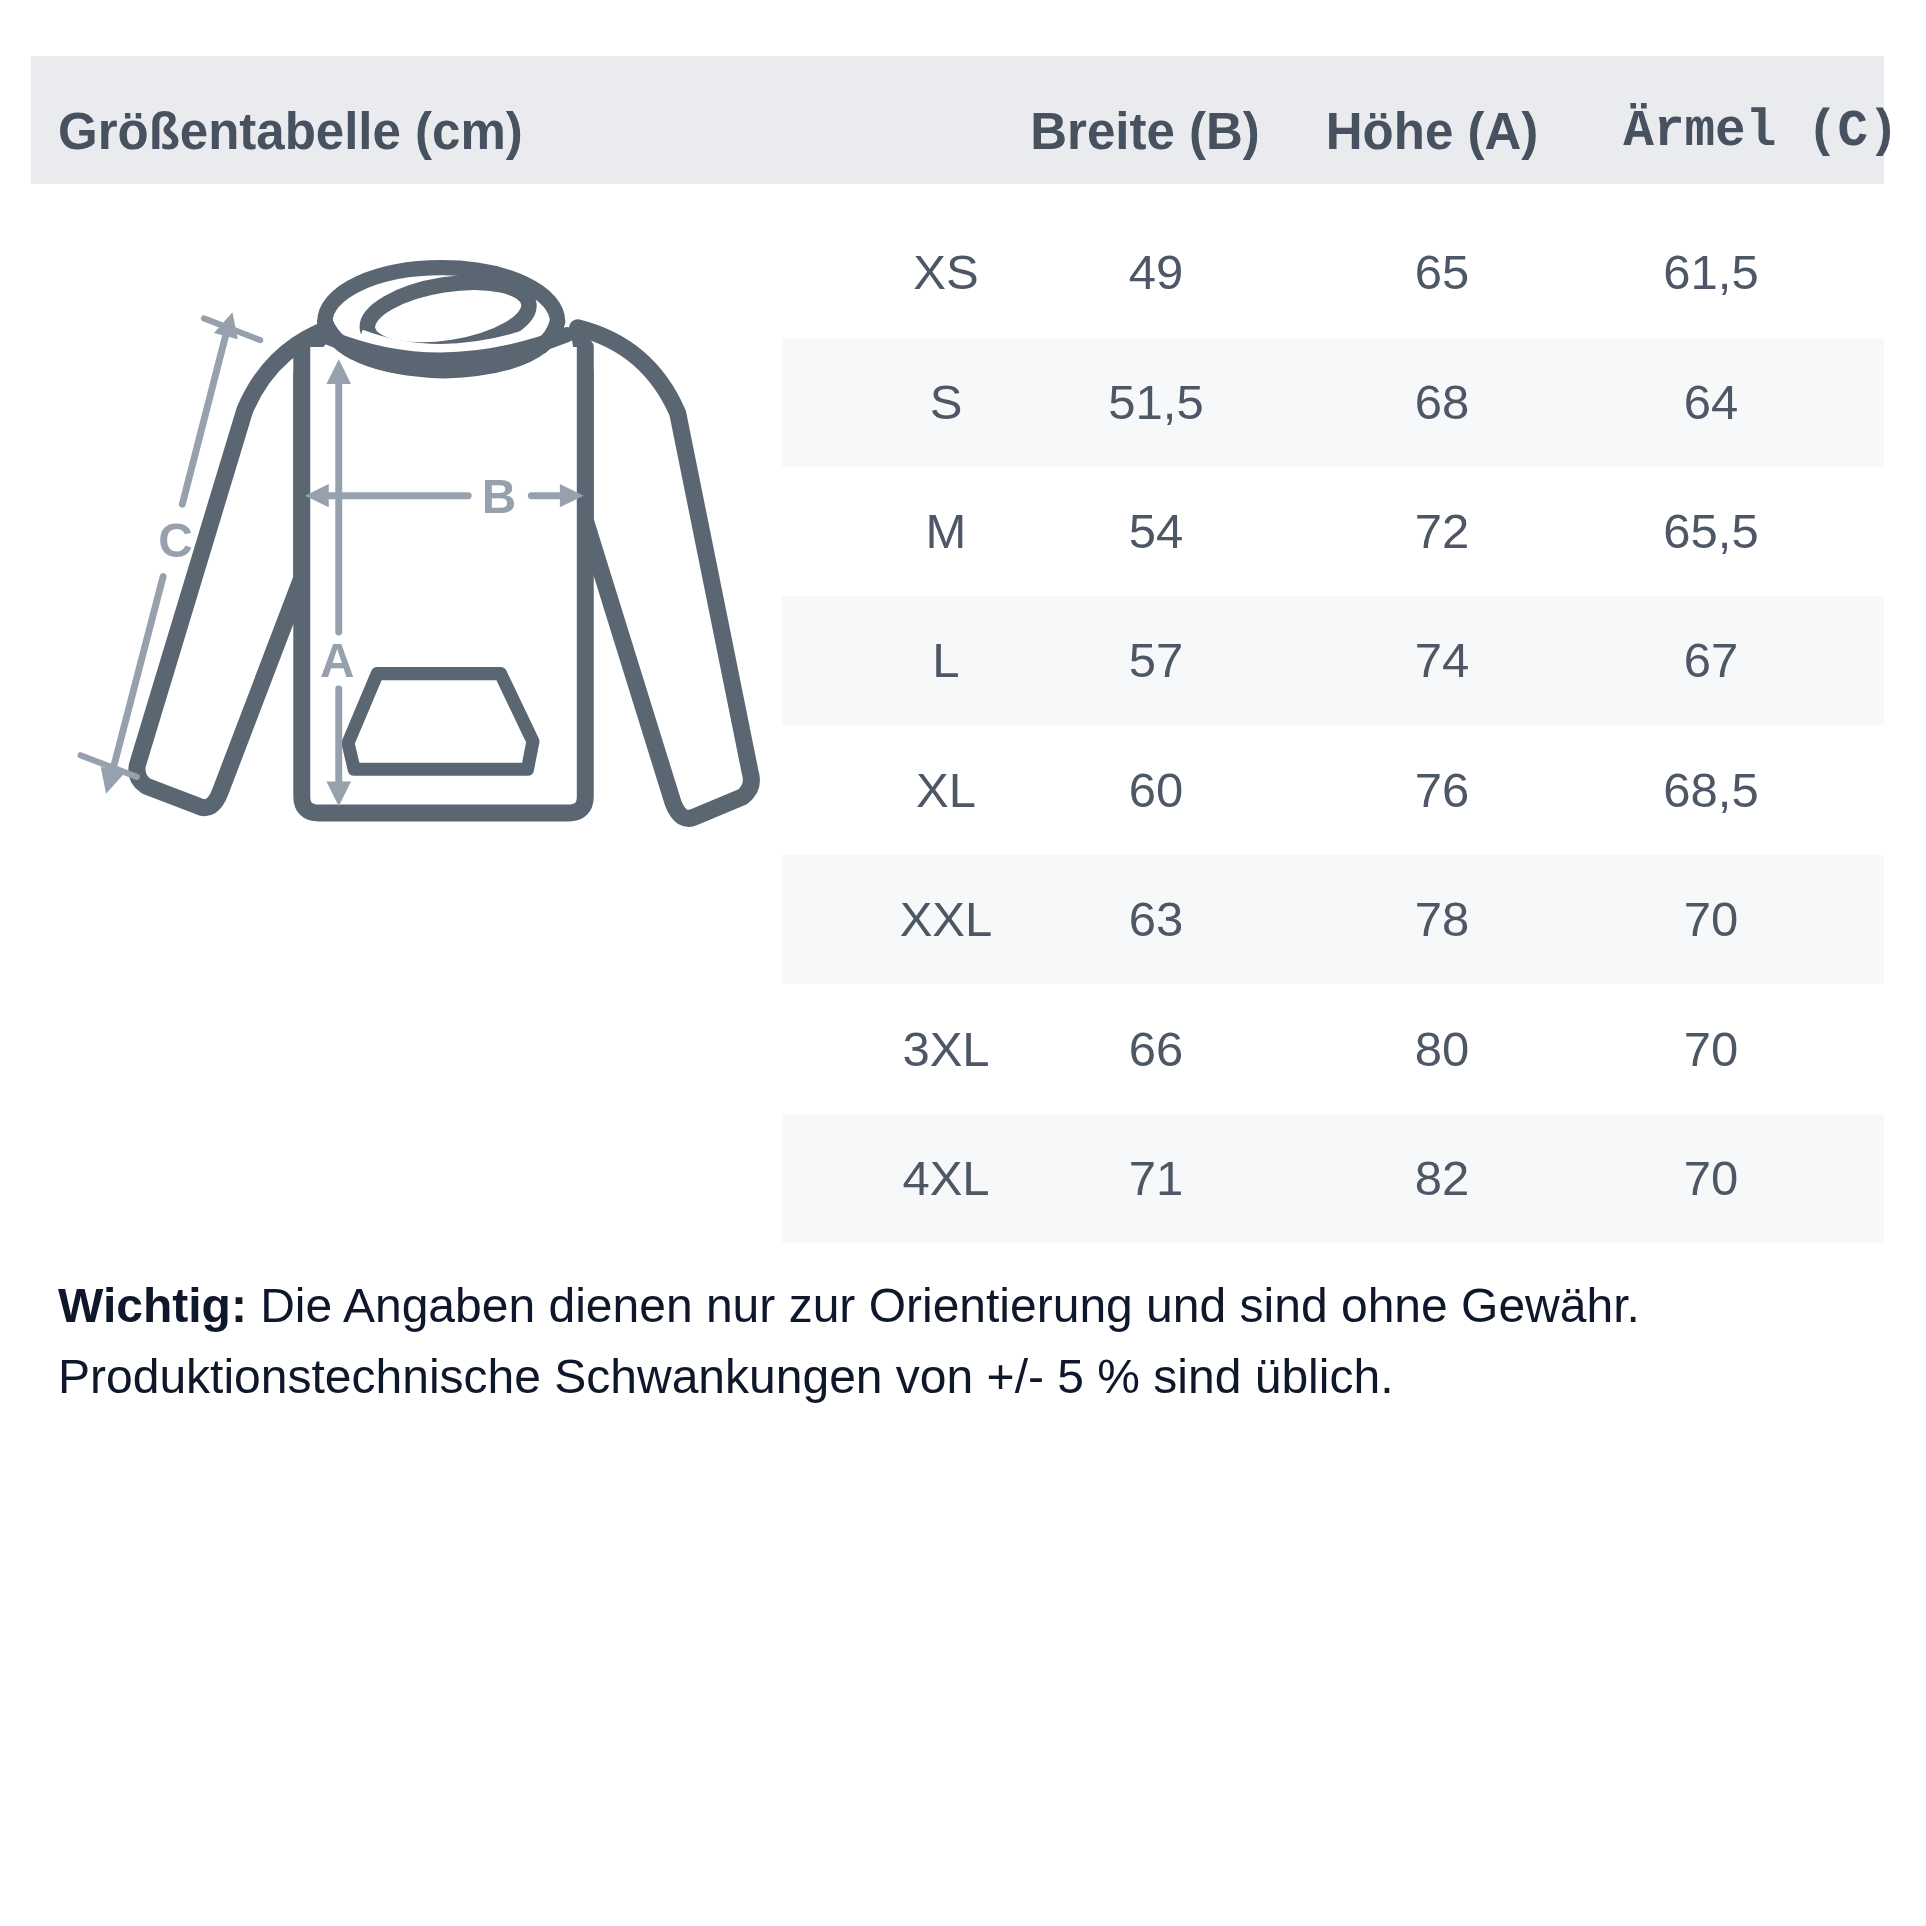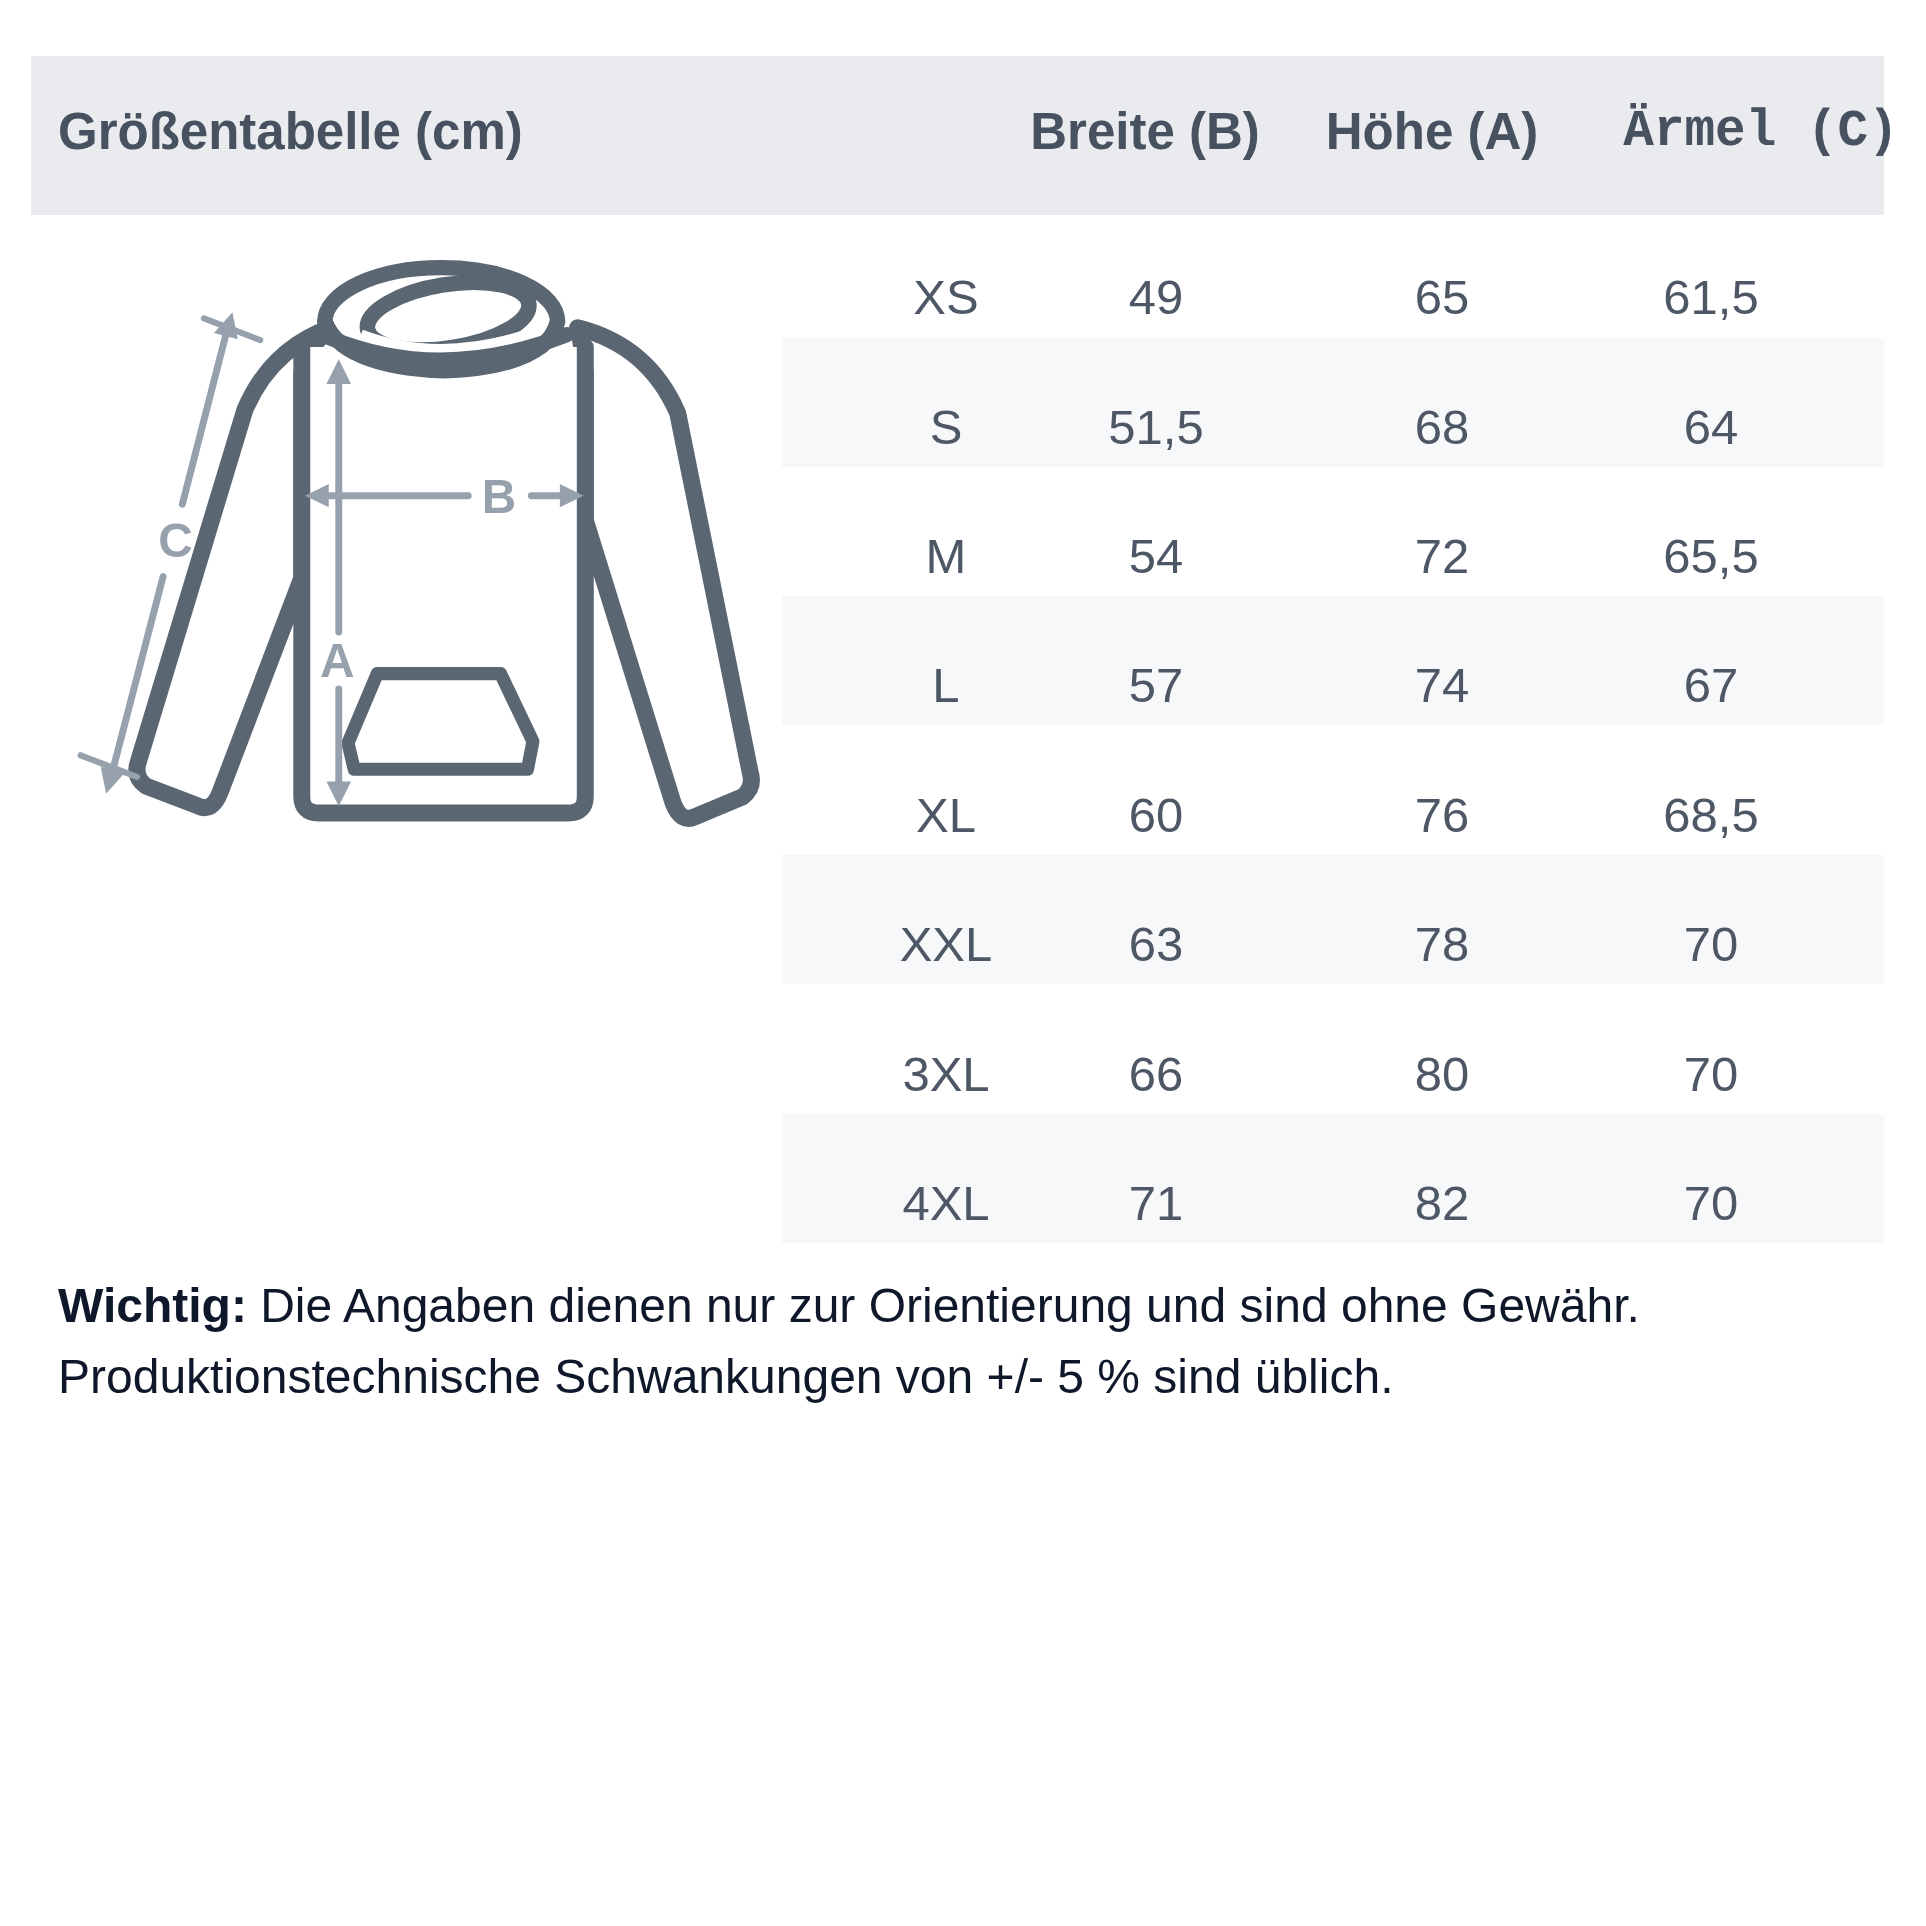--- a/index.html
+++ b/index.html
@@ -1,33 +1,33 @@
 <!DOCTYPE html>
 <html style="font-size:12.3px"><head>
 <meta charset="utf-8">
 <style>
   html,body{margin:0;padding:0;background:#ffffff;}
   #page{position:relative;width:1926px;height:1926px;background:#ffffff;overflow:hidden;
         font-family:"Liberation Sans",sans-serif;}
 
   
-  .header-bar{position:absolute;left:31px;top:56px;width:1853px;height:159px;background:#e9ebee;}
+  .header-bar{position:absolute;left:31px;top:56px;width:1853px;height:128px;background:#e9ebee;}
   .title{position:absolute;left:27px;top:0;height:152px;line-height:152px;
          font-size:51px;font-weight:bold;color:#47515f;white-space:nowrap;}
   .col-h{position:absolute;top:0;height:152px;line-height:152px;font-size:51px;font-weight:bold;
          color:#47515f;transform:translateX(-50%);white-space:nowrap;}
   .col-h.h-b{left:1114px;}
   .col-h.h-a{left:1401px;}
   .col-h.h-c{left:1730px;font-family:Liberation Mono, monospace;}
 
   
   .row{position:absolute;left:782px;width:1102px;height:129px;background:transparent;}
   .row.alt{background:#f7f8fa;}
   .cell{position:absolute;top:0;height:129px;line-height:129px;font-size:49px;color:#4d5765;
-        transform:translateX(-50%);white-space:nowrap;margin-top:25px;}
+        transform:translateX(-50%);white-space:nowrap;}
   .c-size{left:164px;}
   .c-b{left:374px;}
   .c-a{left:660px;}
   .c-c{left:929px;}
 
   
   #hoodie-svg{position:absolute;left:46px;top:216px;}
   #hoodie-svg text{font-family:"Liberation Sans",sans-serif;font-weight:bold;
                    font-size:62px;fill:#97a1ad;}
 

